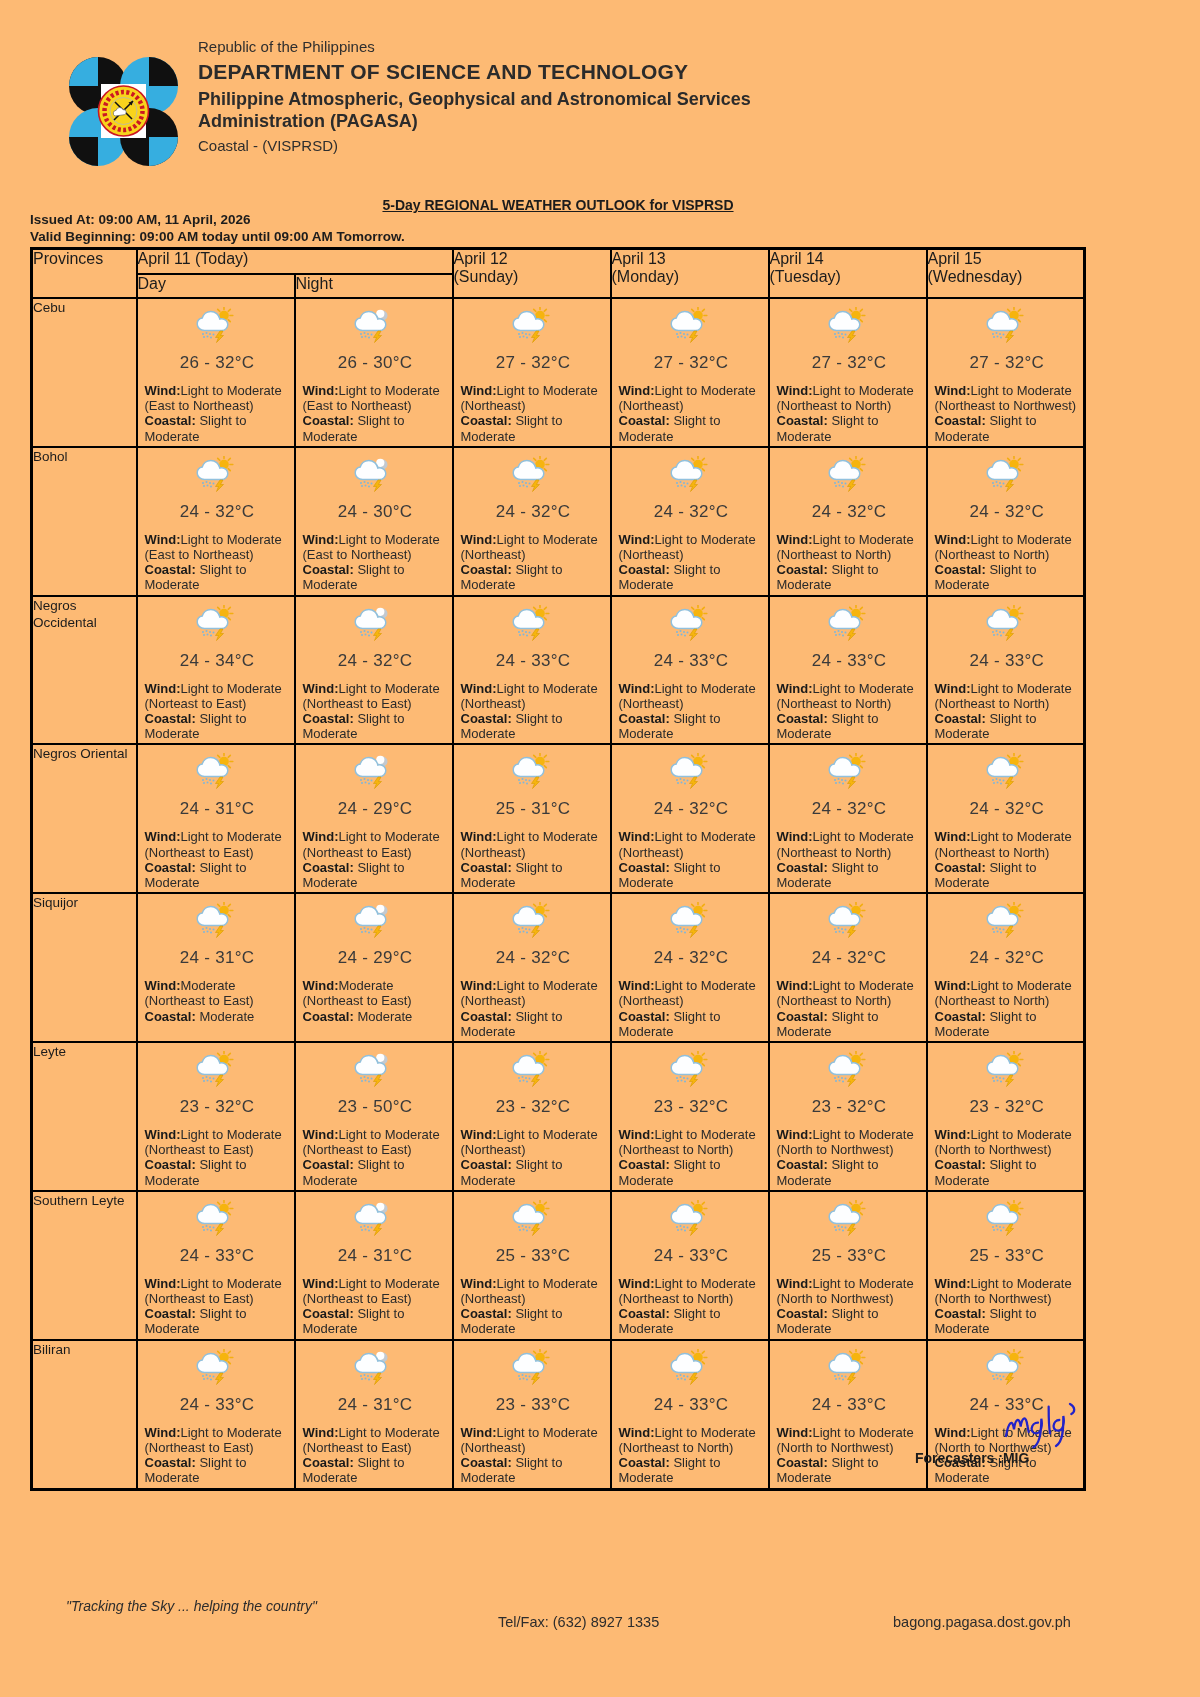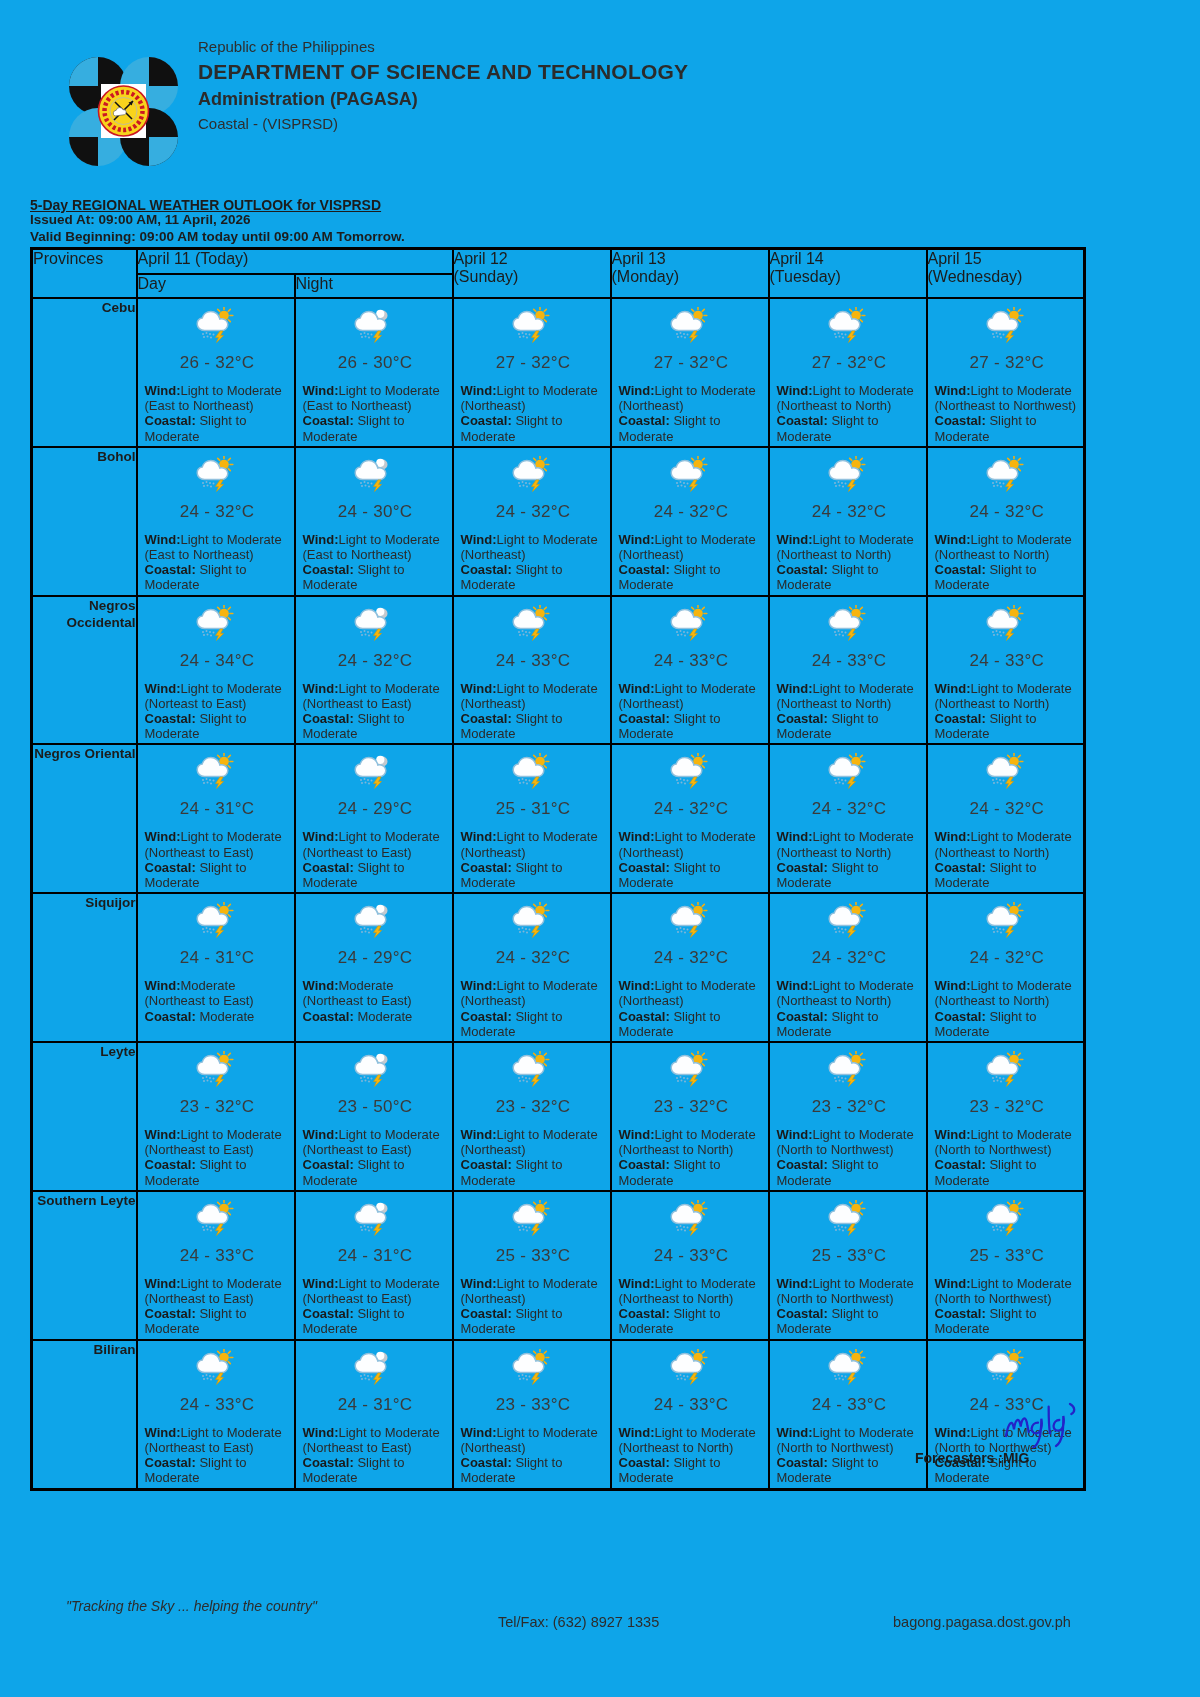--- a/index.html
+++ b/index.html
@@ -1,42 +1,42 @@
 <!DOCTYPE html>
 <html><head>
 <meta charset="utf-8">
 <style>
   html,body{margin:0;padding:0;background:#ffffff;}
   body{width:1200px;height:1697px;font-family:"Liberation Sans",sans-serif;color:#1c1c1c;}
-  .page{position:relative;width:1200px;height:1697px;background:#0ea5e9;overflow:hidden;}
+  .page{position:relative;width:1200px;height:1697px;background:#fdba74;overflow:hidden;}
 
   
   .logo{position:absolute;left:64px;top:56px;width:122px;height:112px;}
   .hdr{position:absolute;left:198px;top:38px;line-height:1.22;}
   .hdr .republic{font-size:15px;color:#2e2e2e;margin-bottom:3px;}
   .hdr .dept{font-size:21px;font-weight:bold;color:#2b2b2b;margin-bottom:4px;letter-spacing:.2px;}
   .hdr .agency{font-size:18px;font-weight:bold;color:#2b2b2b;}
   .hdr .division{font-size:15px;color:#2e2e2e;margin-top:4px;}
 
-  .title{position:absolute;left:30px;top:197px;width:1056px;
+  .title{position:absolute;left:30px;top:197px;width:1056px;text-align:center;
          font-size:14px;font-weight:bold;}
   .title span{text-decoration:underline;}
   .issued{position:absolute;left:30px;top:212px;font-size:13.5px;font-weight:bold;}
   .valid{position:absolute;left:30px;top:229px;font-size:13.5px;font-weight:bold;}
 
   
   table.outlook{position:absolute;left:30px;top:247px;border-collapse:collapse;
         border:3px solid #000;table-layout:fixed;}
   table.outlook td,table.outlook th{border:2px solid #000;padding:0;vertical-align:top;}
   col.c-prov{width:105px;}
   col.c-day{width:158px;}
   thead th{font-size:16px;font-weight:normal;text-align:left;vertical-align:middle;
         height:23px;line-height:1.15;}
   thead tr.sub th{height:22px;}
-  td.prov{font-size:13.5px;font-weight:bold;text-align:right;vertical-align:middle;
+  td.prov{font-size:13.5px;font-weight:normal;text-align:left;vertical-align:middle;
         line-height:1.3;padding:0 6px;}
   td.fcell{height:125px;}
   .ctop{display:flex;align-items:center;padding:8px 4px 2px 7px;flex-direction:column;}
   .wicon{width:46px;height:36px;flex:0 0 46px;}
   .temp{flex:1;text-align:center;font-size:17px;color:#3a3a3a;letter-spacing:.3px;}
   .cbody{padding:8px 4px 2px 7px;font-size:13px;line-height:1.17;color:#2a2a2a;}
   .cbody b{color:#1a1a1a;}
 
   
   .signature{position:absolute;left:1002px;top:1396px;width:80px;height:56px;}
@@ -68,20 +68,21 @@
       <line x1="49" y1="64" x2="68" y2="45" stroke="#111" stroke-width="1.6"></line>
       <line x1="50" y1="46" x2="67" y2="63" stroke="#111" stroke-width="1.6"></line>
       <polygon points="68,45 63.5,46.5 66.8,49.5" fill="#111"></polygon>
       <path d="M50,60 a3,3 0 0 1 1.2,-5.7 a3.6,3.6 0 0 1 6.8,-0.6 a2.6,2.6 0 0 1 1.4,5 Z" fill="#ffffff" stroke="#666" stroke-width="0.7"></path>
     </svg>
   </div>
 
   <div class="hdr">
     <div class="republic">Republic of the Philippines</div>
     <div class="dept">DEPARTMENT OF SCIENCE AND TECHNOLOGY</div>
+    <div class="agency">Philippine Atmospheric, Geophysical and Astronomical Services</div>
     <div class="agency">Administration (PAGASA)</div>
     <div class="division">Coastal - (VISPRSD)</div>
   </div>
 
   <div class="title">
     <span>5-Day REGIONAL WEATHER OUTLOOK for VISPRSD</span>
   </div>
   <div class="issued">Issued At: 09:00 AM, 11 April, 2026</div>
   <div class="valid">Valid Beginning: 09:00 AM today until 09:00 AM Tomorrow.</div>
 

